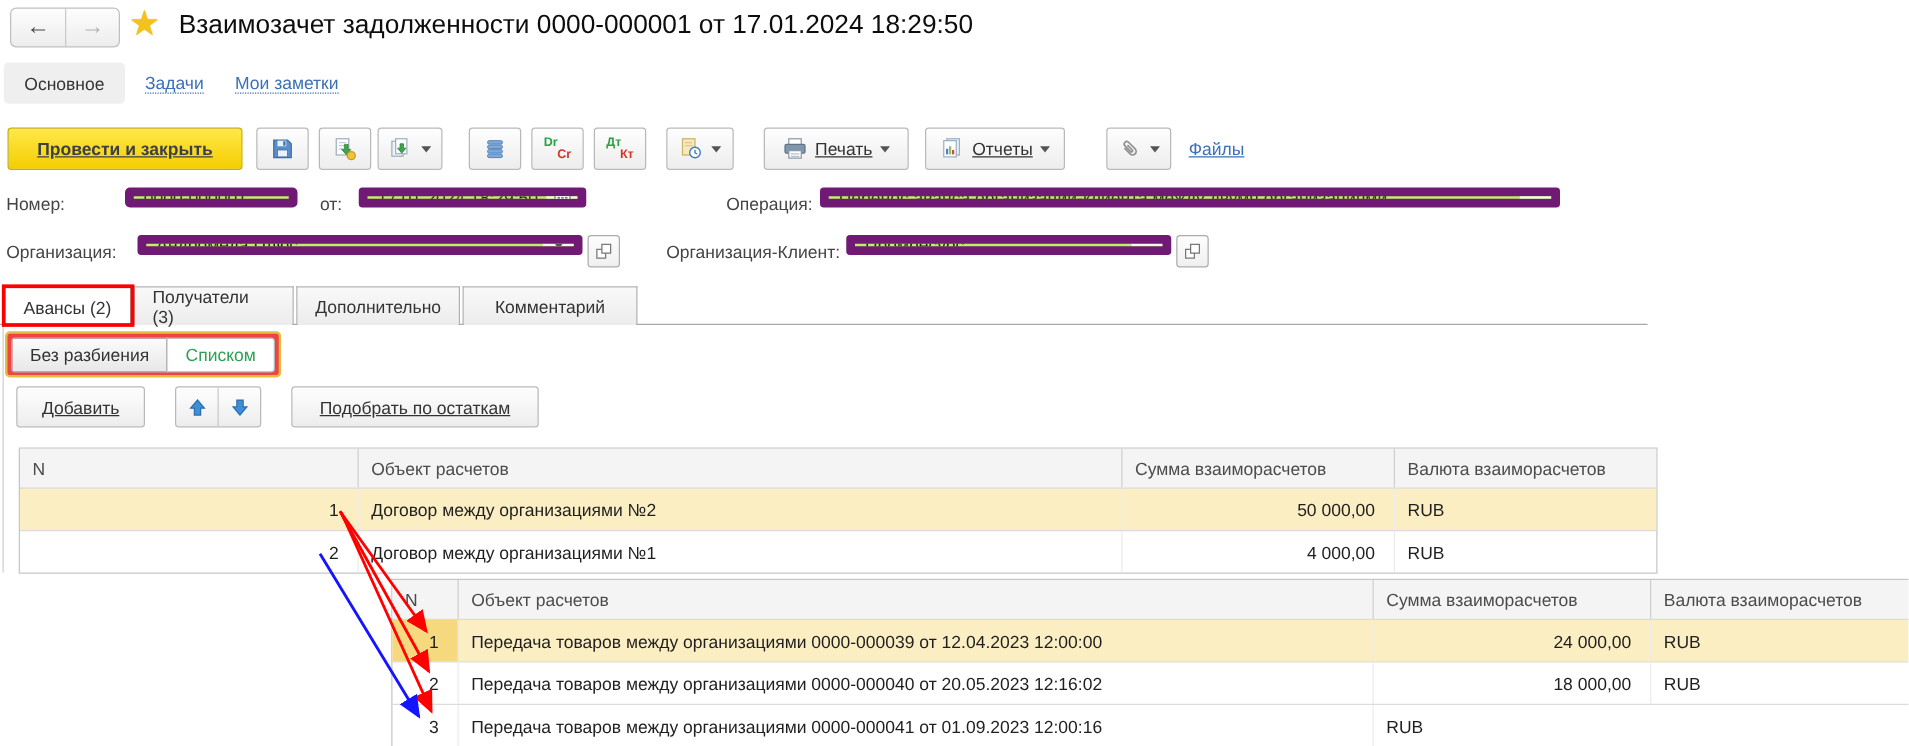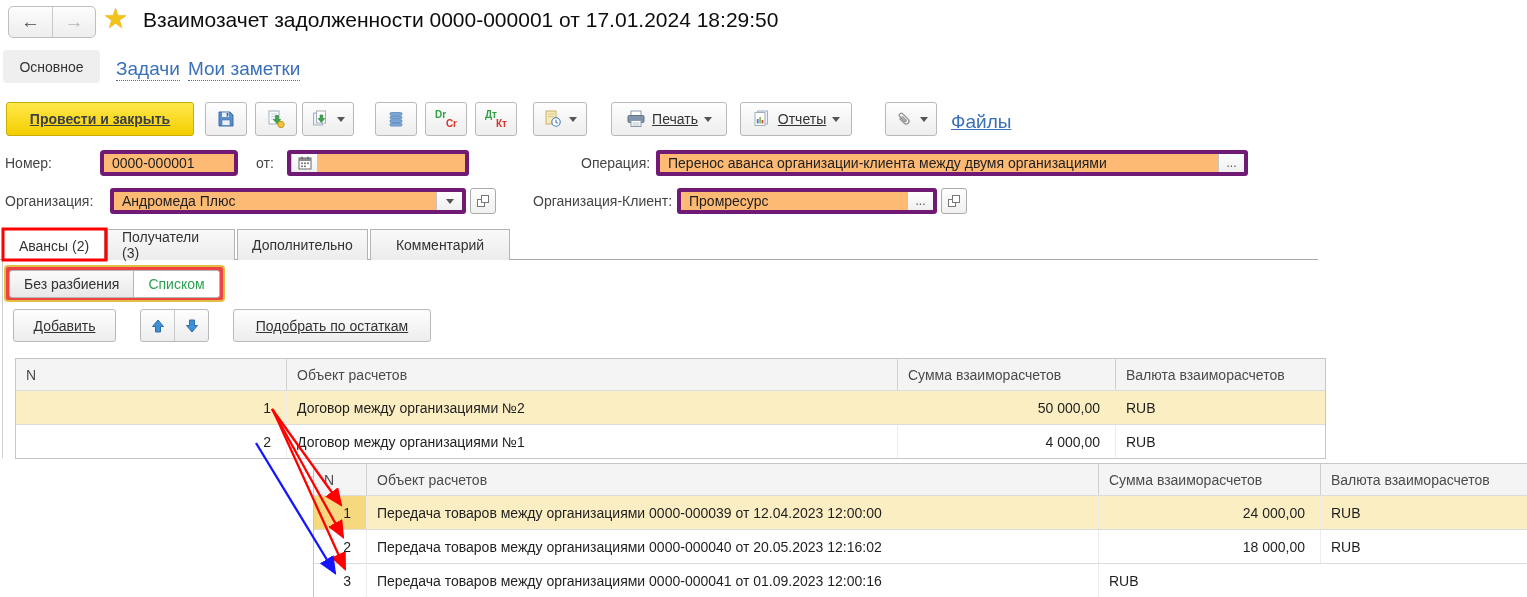--- a/index.html
+++ b/index.html
@@ -5,21 +5,21 @@
   * { margin:0; padding:0; box-sizing:border-box; }
   body { font-family:"Liberation Sans","DejaVu Sans",sans-serif; background:#fff; }
   #app { position:relative; width:1527px; height:597px; background:#fff; overflow:hidden; font-size:14px; color:#333; }
 
   
   .btn { display:flex; align-items:center; justify-content:center; gap:6px;
          background:linear-gradient(#FEFEFE,#EDEDED); border:1px solid #B9B9B9; border-radius:3px;
          color:#333; font-size:14px; cursor:pointer; position:absolute;text-decoration:underline; }
   .icon-btn { width:42px; }
   .caret { width:0; height:0; border-left:4px solid transparent; border-right:4px solid transparent; border-top:5px solid #555; display:inline-block; }
-  .link { color:#3A70B9; cursor:pointer; position:absolute; font-size:19px; }
+  .link { color:#3A70B9; cursor:pointer; position:absolute; font-size:14px; }
   .link.dotted { border-bottom:1px dotted #3A70B9; text-decoration:none; }
   .link.solid { text-decoration:underline; }
 
   
   .navgroup { position:absolute; left:8px; top:6px; display:flex; border:1px solid #BFBFBF; border-radius:5px; overflow:hidden; background:linear-gradient(#FDFDFD,#EDEDED); }
   .navgroup .nbtn { width:43px; height:30px; display:flex; align-items:center; justify-content:center; font-size:19px; font-weight:bold; cursor:pointer; }
   .navgroup .nbtn + .nbtn { border-left:1px solid #C9C9C9; }
   .nbtn.back { color:#4A4A4A; }
   .nbtn.fwd  { color:#B3B3B3; }
   .star { position:absolute; left:103px; top:2px; font-size:28px; color:#F3C31C; text-shadow:0 0 1px #D9A40F; }
@@ -32,21 +32,21 @@
   
   .ybtn { left:6px; top:102px; width:188px; height:34px; background:linear-gradient(#FFE84A,#F4CE00);
           border:1px solid #C9AE00; font-weight:bold; color:#3B3F46; }
   .tb { top:102px; height:34px; }
   .txticon { position:relative; width:22px; height:20px; font-weight:bold; font-size:10px; }
   .txticon .g { position:absolute; left:0; top:0; color:#2EA043; }
   .txticon .r { position:absolute; right:0; bottom:0; color:#D2342B; }
 
   
   .lbl { position:absolute; color:#444; font-size:14px; white-space:nowrap; }
-  .field { position:absolute; height:26px; display:flex; background:#fdba74; border:4px solid #701a75; border-radius:3px; overflow:hidden; }
+  .field { position:absolute; height:16px; display:flex; background:#bef264; border:7px solid #701a75; border-radius:3px; overflow:hidden; }
   .field .txt { flex:1; display:flex; align-items:center; padding:0 8px; white-space:nowrap; overflow:hidden; color:#1E1E1E; }
   .field .seg { width:26px; border-left:1px solid #C4C4C4; display:flex; align-items:center; justify-content:center;
                 background:linear-gradient(#FDFDFD,#F0F0F0); cursor:pointer; color:#555; font-size:12px; }
   .sq-btn { position:absolute; width:26px; height:26px; display:flex; align-items:center; justify-content:center;
             background:linear-gradient(#FDFDFD,#F0F0F0); border:1px solid #ABABAB; border-radius:3px; cursor:pointer; }
 
   
   .tabstrip { position:absolute; left:0; top:228px; width:1318px; height:32px; border-bottom:1px solid #A8A8A8; }
   .dtab { position:absolute; top:1px; height:31px; display:flex; align-items:center; justify-content:center;
           border:1px solid #B3B3B3; border-bottom:none; background:linear-gradient(#F9F9F9,#ECECEC);
@@ -217,20 +217,21 @@
   </div>
 
   <a class="link solid" style="left:951px;top:111px;">Файлы</a>
 
   <div class="lbl" style="left:5px;top:155px;">Номер:</div>
   <div class="field" style="left:100px;top:150px;width:138px;border-radius:4px;">
     <div class="txt">0000-000001</div>
   </div>
   <div class="lbl" style="left:256px;top:155px;">от:</div>
   <div class="field" style="left:287px;top:150px;width:182px;">
+    <div class="txt">17.01.2024 18:29:50</div>
     <div class="seg">
       <span class="icon">
           <svg width="14" height="14" viewBox="0 0 14 14">
             <rect x="1" y="2" width="12" height="11" fill="#fff" stroke="#666"></rect>
             <rect x="1" y="2" width="12" height="3" fill="#8A8A8A"></rect>
             <line x1="4" y1="0.8" x2="4" y2="3" stroke="#555" stroke-width="1.2"></line>
             <line x1="10" y1="0.8" x2="10" y2="3" stroke="#555" stroke-width="1.2"></line>
             <g fill="#777">
               <rect x="3" y="6.5" width="2" height="1.6"></rect>
               <rect x="6" y="6.5" width="2" height="1.6"></rect>

